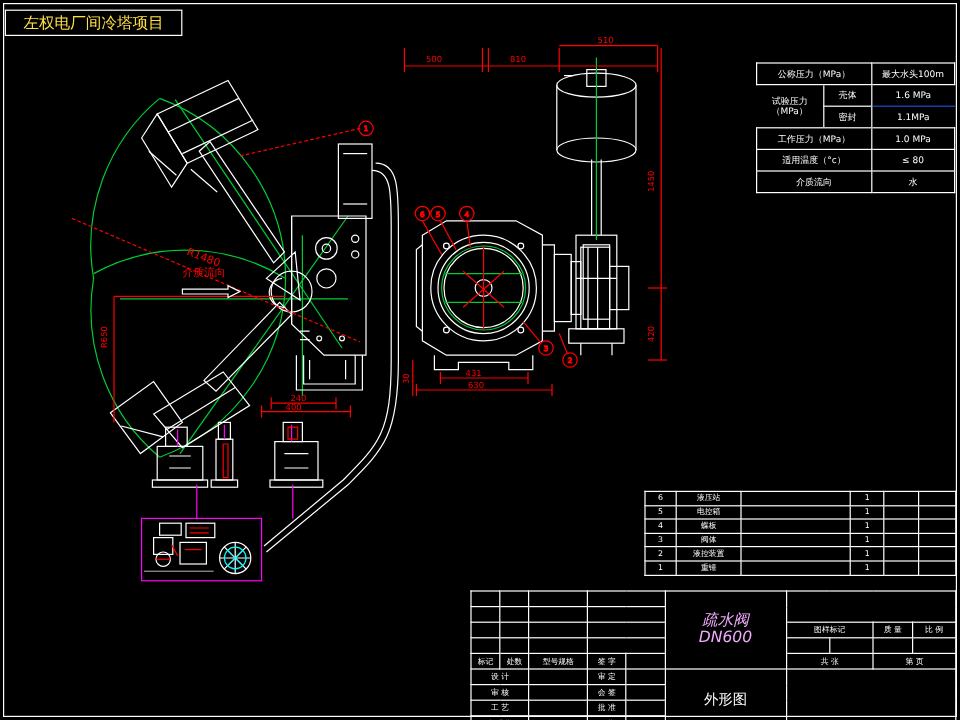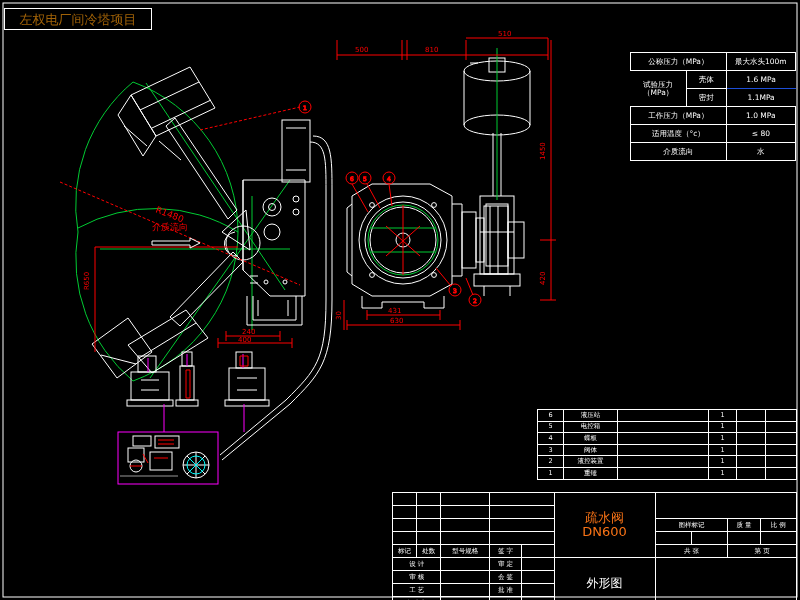--- a/index.html
+++ b/index.html
@@ -29,23 +29,23 @@
   
   #title-banner {
     position: absolute;
     left: 4px;
     top: 8px;
     width: 148px;
     height: 22px;
     border: 1px solid #ffffff;
     box-sizing: border-box;
     display: flex;
-    align-items: flex-end;
+    align-items: center;
     justify-content: center;
-    color: #a16207;
+    color: #fde047;
     font-size: 13px;
     font-family: "DejaVu Sans", sans-serif;
     letter-spacing: 0px;
   }
   
   table.cad {
     position: absolute;
     border-collapse: collapse;
     color: #ffffff;
     font-family: "DejaVu Sans", sans-serif;
@@ -87,21 +87,22 @@
     left: 392px;
     top: 492px;
     width: 405px;
   }
   #titleblock td {
     font-size: 6.5px;
     height: 12px;
   }
   .tb-big {
     font-size: 13px !important;
-    color: #f97316;
+    color: #f0abfc;
+    font-style: italic;
   }
   .tb-mid {
     font-size: 12px !important;
   }
   text.dim {
     fill: #ff0000;
     font-family: "DejaVu Sans", sans-serif;
     font-size: 7px;
   }
   text.cn-red {

